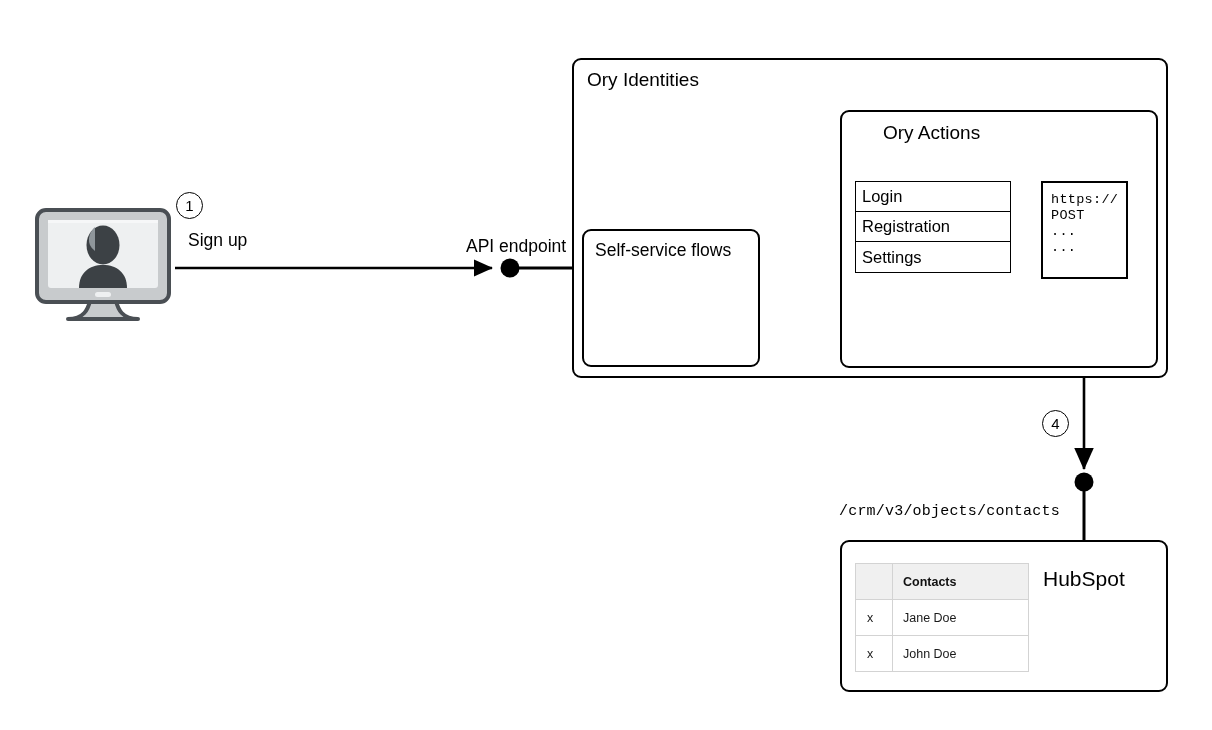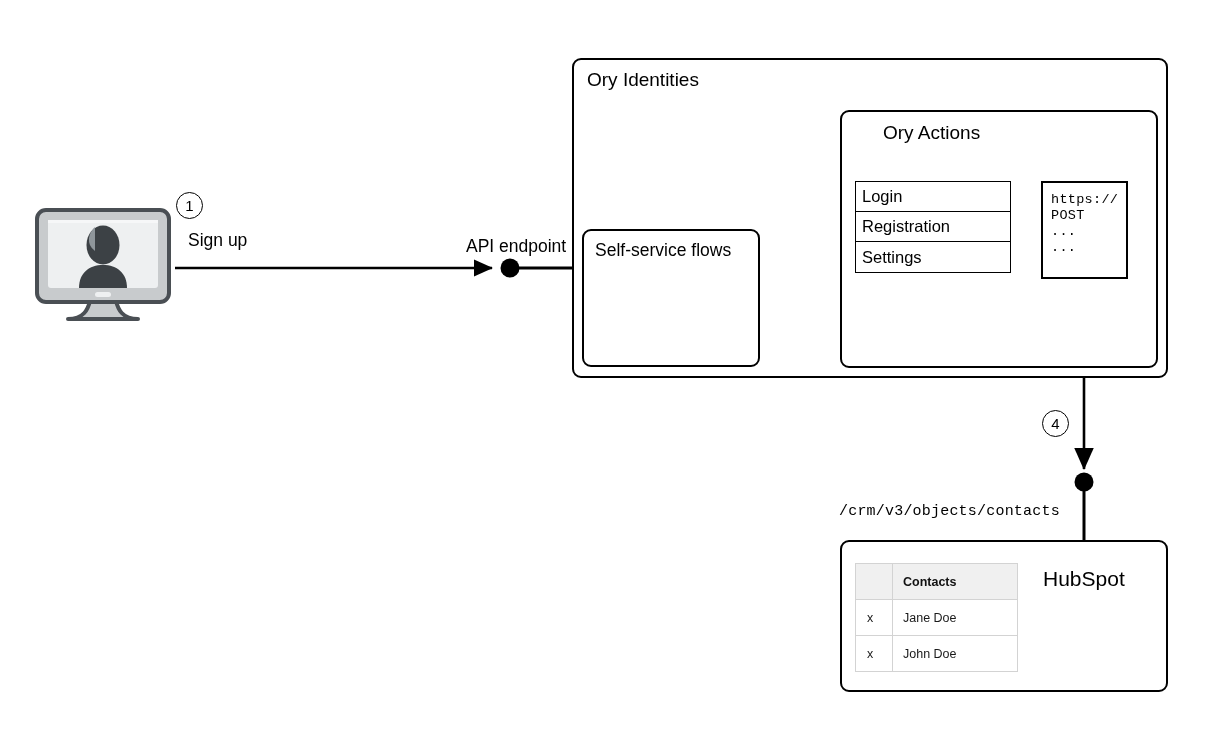--- a/index.html
+++ b/index.html
@@ -77,21 +77,21 @@
   .ctbl td, .ctbl th {
     border: 1px solid #d3d3d3;
     box-sizing: border-box;
     height: 36px;
     padding: 0 10px;
     text-align: left;
     font-weight: normal;
     color: #1a1a1a;
   }
   .ctbl .idxcol { width: 37px; padding: 0 0 0 11px; }
-  .ctbl .namecol { width: 125px; }
+  .ctbl .namecol { width: 136px; }
   .ctbl thead td, .ctbl thead th {
     background: #f0f0f0;
     font-weight: bold;
     color: #111;
   }
   .hubspot-label {
     position: absolute;
     font-size: 21px;
     line-height: 1;
     white-space: nowrap;

